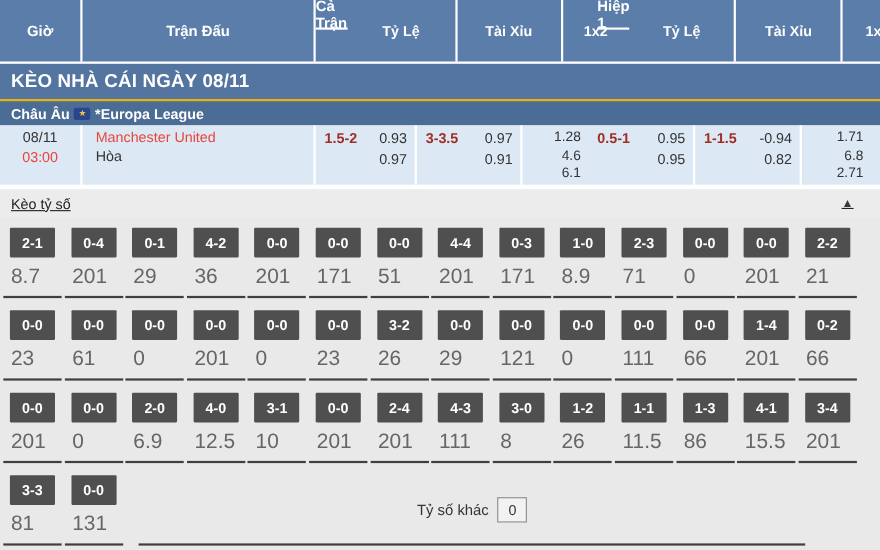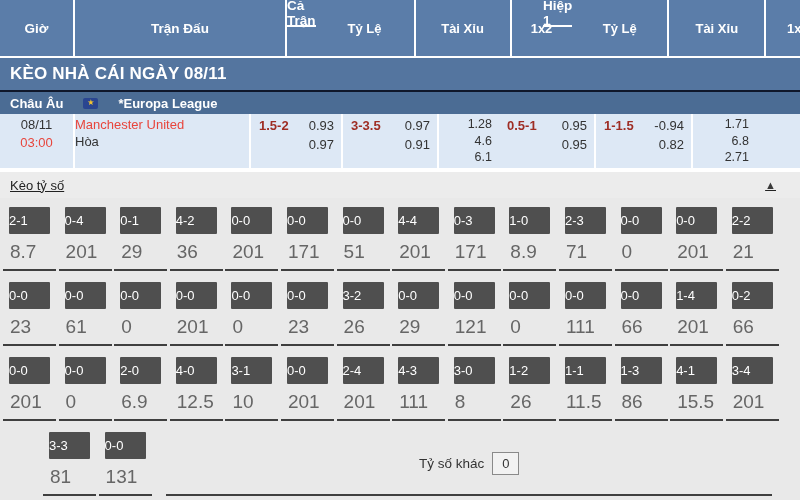--- a/index.html
+++ b/index.html
@@ -26,56 +26,56 @@
               font-size:13px; border-right:2px solid #fff; }
   .sub-cell:last-child { border-right:none; }
   .grp-half .sub-cell:last-child { border-right:none; }
   .w-tl1{width:100px;} .w-tx1{width:96px;} .w-1x2a{width:60px; border-right:none;}
   .w-tl2{width:97px;}  .w-tx2{width:97px;} .w-1x2b{width:63px;}
 
   
   .banner { height:34px; background:var(--title_bg,#54759f); border-top:2px solid #fff;
             color:#fff; font-weight:bold; font-size:17px; display:flex; align-items:center;
             padding-left:10px; letter-spacing:.2px; }
-  .league-bar { height:24px; background:var(--league_bg,#4b6c94); border-top:2px solid #0f172a;
+  .league-bar { height:24px; background:var(--league_bg,#4b6c94); border-top:2px solid #eab308;
                 color:#fff; font-weight:bold; font-size:13px; display:flex; align-items:center;
-                padding-left:10px; gap:20px; }
+                padding-left:10px; gap:4px; }
   .eu-flag { width:15px; height:11px; background:#2a4590; border-radius:2px; display:inline-flex;
              align-items:center; justify-content:center; color:#f4c430; font-size:8px; line-height:1; }
 
   
   .match-row { height:54px; background:var(--row_bg,#dde8f5); display:flex; }
   .mcell { border-right:2px solid #fff; font-size:13px; color:#333; padding-top:2px; }
   .mc-gio { width:75px; text-align:center; line-height:18px; }
   .mc-gio .time { color:var(--accent_red,#e8453c); }
-  .mc-match { width:176px; line-height:17px; }
+  .mc-match { width:212px; padding-left:12px; line-height:17px; }
   .team-home { color:var(--accent_red,#e8453c); cursor:pointer; }
   .two-line { display:flex; flex-direction:column; padding:2px 7px 0 8px; line-height:19px; }
   .tl-row { display:flex; justify-content:space-between; }
   .hline { color:var(--line_red,#9e2d24); font-weight:bold; }
   .odd-val { margin-left:auto; }
   .mc-1x2 { text-align:right; padding:2px 7px 0 0; font-size:12.5px; line-height:16.5px; }
   .mw-tl1{width:92px;} .mw-tx1{width:96px;} .mw-1x2a{width:60px; border-right:none;}
   .mw-tl2{width:97px;}  .mw-tx2{width:97px;} .mw-1x2b{width:63px; border-right:none;}
 
   .gap-line { height:4px; background:#fff; }
 
   
   .score-head { height:26px; background:#ececec; display:flex; align-items:center;
                 justify-content:space-between; padding:0 24px 0 10px; font-size:13px; color:#222;text-decoration:underline; }
   .collapse-arrow { font-size:11px; color:#3a3a3a; cursor:pointer; }
   .score-section { height:302px; background:var(--section_bg,#e9e9e9); padding:9px 0 0 3px; overflow:hidden; }
   .score-row { display:flex; height:64px; margin-bottom:11px; }
   .score-cell { width:53px; margin-right:2.6px; border-bottom:2px solid var(--border_dark,#3f3f3f);
                 cursor:pointer; }
   .score-box { width:41px; height:27px; margin:0 auto; background:var(--box_bg,#4f4f4f); color:#fff;
-               font-weight:normal; font-size:13px; line-height:27px; border-radius:1px; }
+               font-weight:bold; font-size:13px; line-height:27px; text-align:center; border-radius:1px; }
   .score-odds { margin-top:7px; padding-left:7px; font-size:19px; color:#666; }
   .last-row { display:flex; height:64px; }
-  #last-cells { display:flex;margin-left:40px; }
+  #last-cells { display:flex; }
   .row-spacer { width:12px; }
   .other-cell { width:606px; border-bottom:2px solid var(--border_dark,#3f3f3f); display:flex;
                 align-items:center; justify-content:center; gap:8px; font-size:13.5px; color:#333; }
   .other-input { width:27px; height:23px; border:1px solid #8a8a8a; background:#f2f2f2;
                  text-align:center; font-size:13px; color:#333; font-family:inherit; }
 </style>
 </head>
 <body>
 
 <div class="page">

